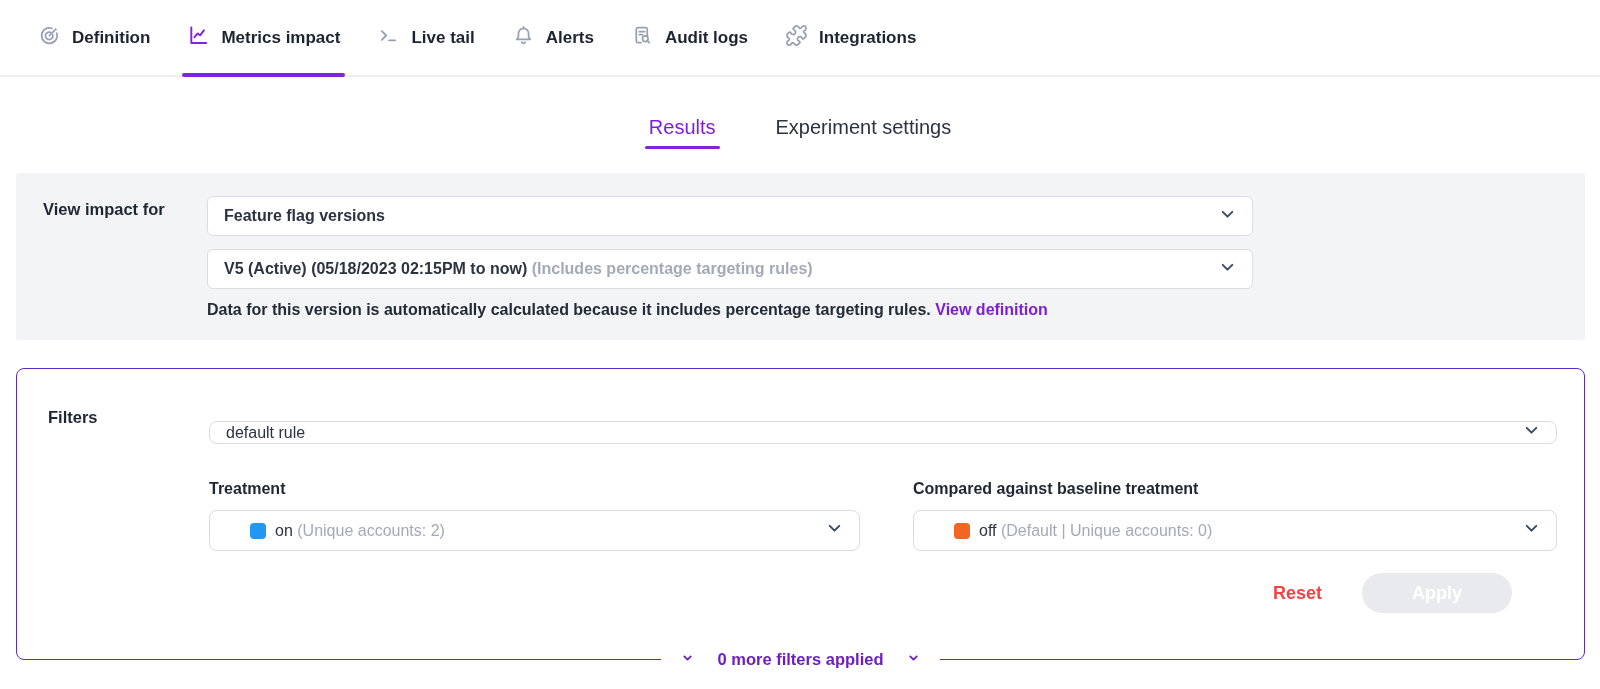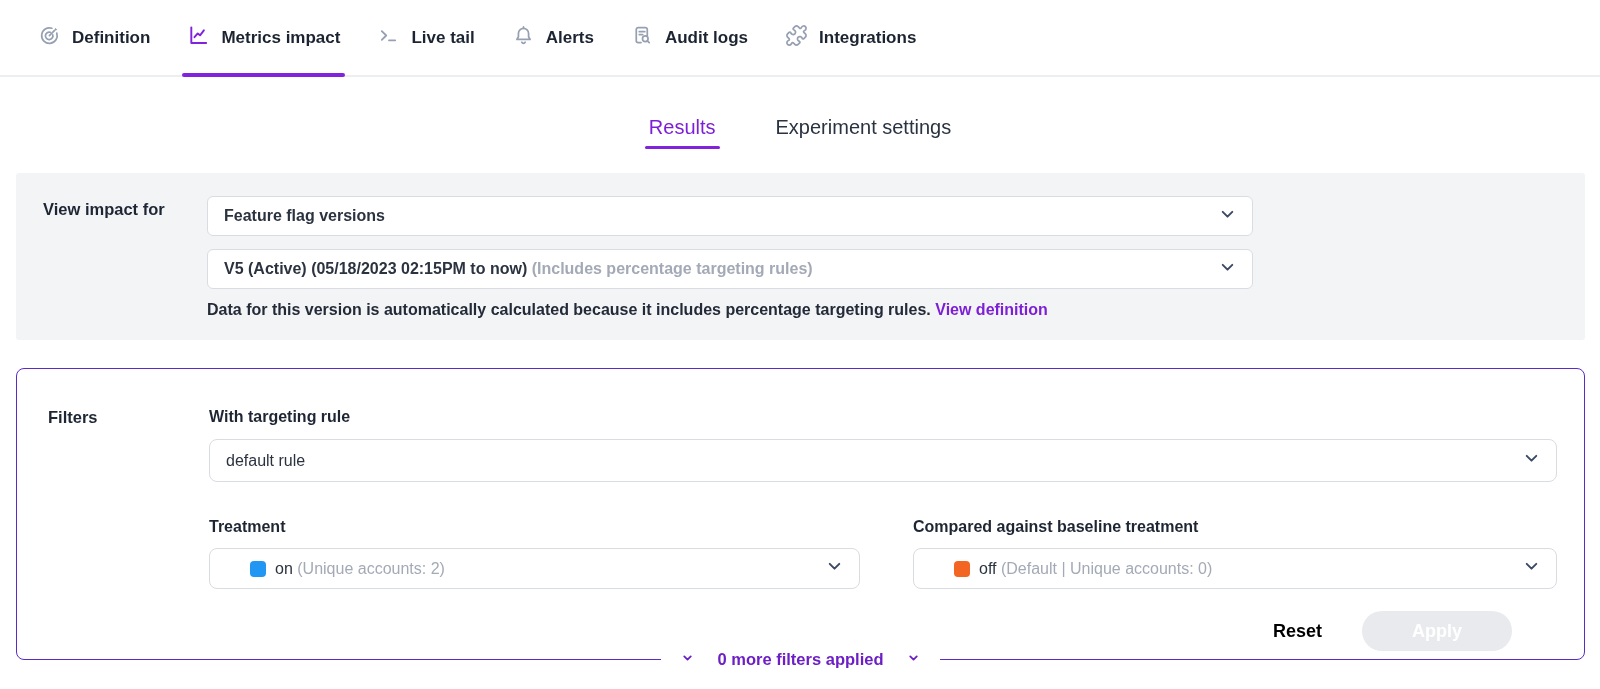--- a/index.html
+++ b/index.html
@@ -74,36 +74,36 @@
     box-sizing:border-box;
   }
   .filters-label {
     position:absolute; left:31px; top:39px;
     font-size:16.5px; font-weight:700; color:#1e2633;
   }
   .filters-content {
     position:absolute; left:192px; top:39px; width:1348px;
   }
   .field-label { font-size:16px; font-weight:700; color:#1e2633; }
-  .rule-select { margin-top:13px; border-radius:8px; height:43px; }
+  .rule-select { margin-top:13px; border-radius:8px; height:23px; }
 
   .treat-row { display:flex; margin-top:36px; }
   .treat-col-left  { width:651px; }
   .treat-col-right { margin-left:53px; flex:1; }
   .treat-select { margin-top:12px; border-radius:8px; height:41px;padding-left:40px; }
 
   .swatch { width:16px; height:16px; border-radius:4px; margin-right:9px; flex:0 0 auto; }
 
   .buttons-row {
     margin-top:22px; padding-right:45px;
     display:flex; justify-content:flex-end; align-items:center; gap:40px;
   }
   .reset-btn {
     background:none; border:none; font-family:inherit;
-    font-size:18px; font-weight:700; color:#000000; cursor:default; padding:0;
+    font-size:18px; font-weight:700; color:#ef4444; cursor:default; padding:0;
   }
   .apply-btn {
     width:150px; height:40px; border:none; border-radius:20px;
     background:#e8eaed; color:#ffffff; font-family:inherit;
     font-size:18px; font-weight:700; cursor:default;
   }
 
   .more-filters {
     position:absolute; left:50%; bottom:0; transform:translate(-50%, 50%);
     background:#fff; padding:2px 20px;
@@ -232,21 +232,20 @@
         <span>Data for this version is automatically calculated because it includes percentage targeting rules.</span>
         <a>View definition</a>
       </div>
     </div>
   </section>
 
   <section class="filters-panel">
     <div class="filters-label">Filters</div>
 
     <div class="filters-content">
-      <div class="field-label">With targeting rule</div>
 
       <div class="select rule-select">
         <span class="val grow">default rule</span>
         <span>
           <svg width="17" height="17" viewBox="0 0 16 16" fill="none" stroke="#3b4963" stroke-width="1.8" stroke-linecap="round" stroke-linejoin="round">
               <path d="M3.5 5.5 L8 10 12.5 5.5"></path>
             </svg>
         </span>
       </div>
 

